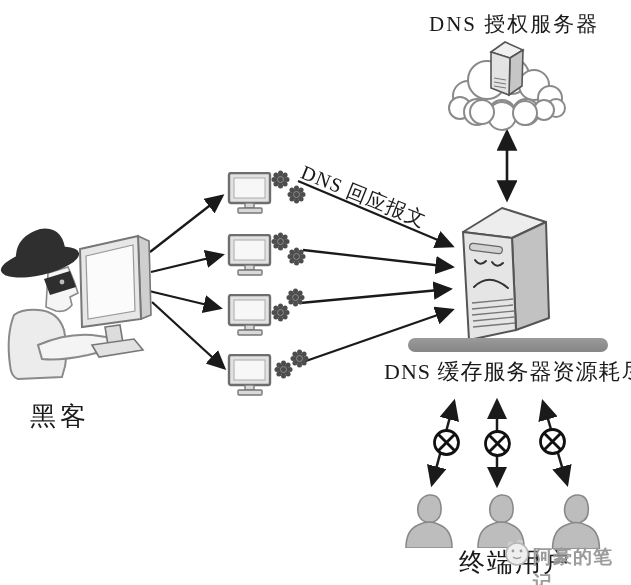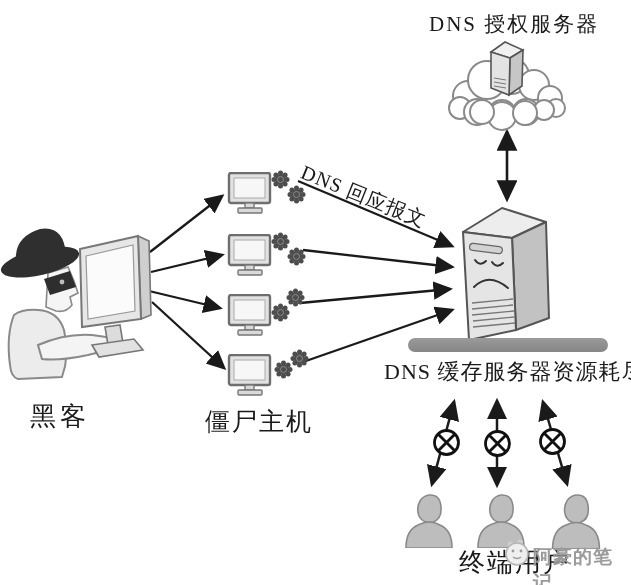--- a/index.html
+++ b/index.html
@@ -345,21 +345,20 @@
         <path d="M25,2 Q36,1 37,14 Q38,26 29,29 Q19,31 15,23 Q12,15 16,8 Q19,3 25,2 Z"></path>
         <path d="M2,55 Q2,37 14,32 Q20,29 25,29 Q31,29 36,32 Q48,37 48,55 Z"></path>
       </g>
     </svg>
   </div>
 
   <div class="lbl lbl-auth">DNS 授权服务器</div>
   <div class="lbl lbl-response">DNS 回应报文</div>
   <div class="lbl lbl-exhausted">DNS 缓存服务器资源耗尽</div>
   <div class="lbl lbl-hacker">黑客</div>
-  <div class="lbl lbl-zombie">僵尸主机</div>
   <div class="lbl lbl-users">终端用户</div>
 
   <div class="abs" style="left:503px;top:539px">
     <svg width="28" height="27" viewBox="0 0 28 27">
       <circle cx="8" cy="6" r="3.4" fill="#cfcfcf"></circle>
       <circle cx="17" cy="3.6" r="3" fill="#cfcfcf"></circle>
       <circle cx="14" cy="15" r="11" fill="#efefef" stroke="#b5b5b5" stroke-width="1.6"></circle>
       <circle cx="10" cy="12" r="1.4" fill="#9b9b9b"></circle>
       <circle cx="18" cy="12" r="1.4" fill="#9b9b9b"></circle>
       <path d="M10,18 Q14,21 18,18" stroke="#9b9b9b" stroke-width="1.4" fill="none"></path>

